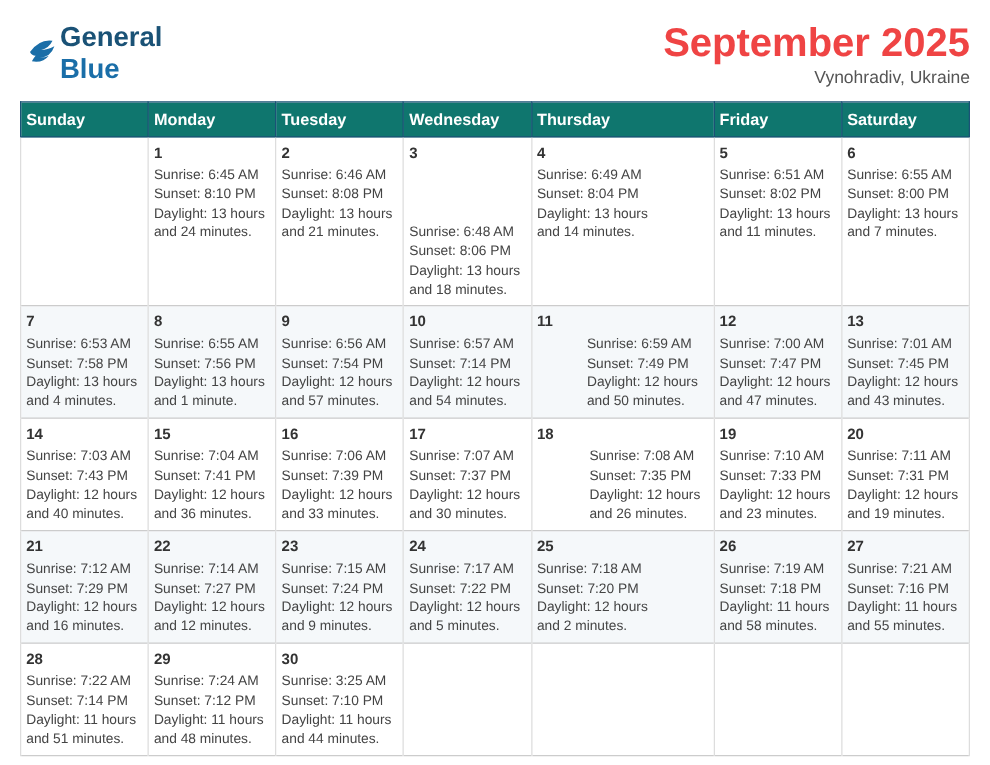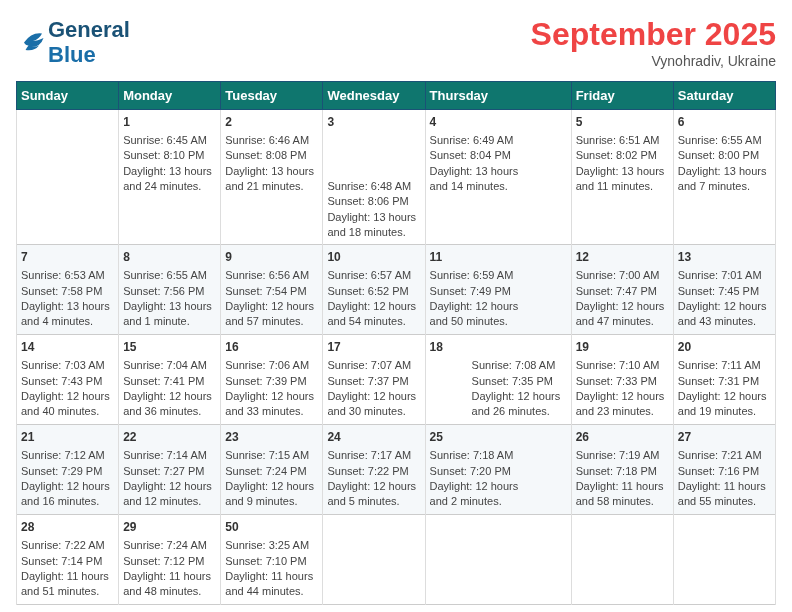--- a/index.html
+++ b/index.html
@@ -190,27 +190,27 @@
         <td>
           <div class="day-num">9</div>
           <div class="day-info" style="white-space: pre-line;">Sunrise: 6:56 AM
 Sunset: 7:54 PM
 Daylight: 12 hours
 and 57 minutes.</div>
         </td>
         <td>
           <div class="day-num">10</div>
           <div class="day-info" style="white-space: pre-line;">Sunrise: 6:57 AM
-Sunset: 6:52 PM
+Sunset: 7:14 PM
 Daylight: 12 hours
 and 54 minutes.</div>
         </td>
         <td>
           <div class="day-num">11</div>
-          <div class="day-info" style="white-space: pre-line;">Sunrise: 6:59 AM
+          <div class="day-info" style="white-space: pre-line; margin-left: 40px;">Sunrise: 6:59 AM
 Sunset: 7:49 PM
 Daylight: 12 hours
 and 50 minutes.</div>
         </td>
         <td>
           <div class="day-num">12</div>
           <div class="day-info" style="white-space: pre-line;">Sunrise: 7:00 AM
 Sunset: 7:47 PM
 Daylight: 12 hours
 and 47 minutes.</div>
@@ -334,21 +334,21 @@
 and 51 minutes.</div>
         </td>
         <td>
           <div class="day-num">29</div>
           <div class="day-info" style="white-space: pre-line;">Sunrise: 7:24 AM
 Sunset: 7:12 PM
 Daylight: 11 hours
 and 48 minutes.</div>
         </td>
         <td>
-          <div class="day-num">50</div>
+          <div class="day-num">30</div>
           <div class="day-info" style="white-space: pre-line;">Sunrise: 3:25 AM
 Sunset: 7:10 PM
 Daylight: 11 hours
 and 44 minutes.</div>
         </td>
         <td></td>
         <td></td>
         <td></td>
         <td></td>
       </tr>

